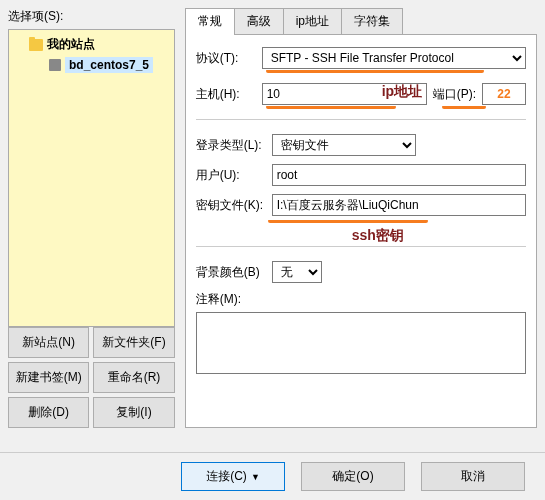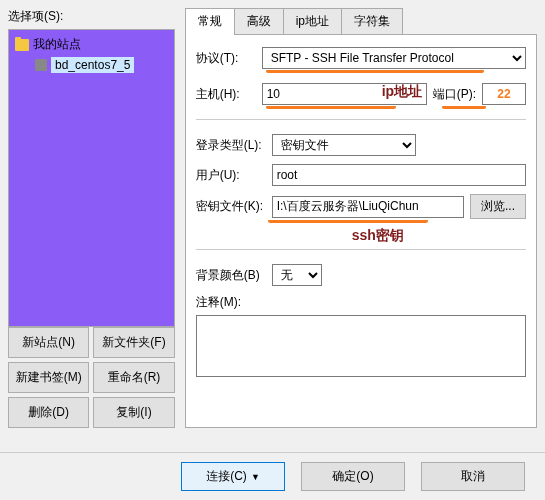--- a/index.html
+++ b/index.html
@@ -1,21 +1,21 @@
 <!DOCTYPE html>
 <html><head>
 <meta charset="utf-8">
 <style>
 * { box-sizing: border-box; margin: 0; padding: 0; font-family: "Microsoft YaHei", "SimSun", sans-serif; font-size: 12px; }
 body { background: #f0f0f0; width: 545px; height: 500px; position: relative; }
 .dialog { background: #f0f0f0; width: 545px; height: 500px; padding: 8px; }
 .top-area { display: flex; gap: 10px; height: 420px; }
 .left-panel { width: 212px; display: flex; flex-direction: column; }
 .left-label { margin-bottom: 4px; }
-.tree-box { background: #8b5cf6; border: 1px solid #aaa; flex: 1; padding: 4px 2px; overflow: hidden; position: relative; }
+.tree-box { background: #fef9c3; border: 1px solid #aaa; flex: 1; padding: 4px 16px; overflow: hidden; position: relative; font-weight: bold; }
 .tree-root { display: flex; align-items: center; gap: 4px; padding: 2px 4px; }
 .folder-icon { width: 14px; height: 12px; background: #f5c842; border-radius: 1px; position: relative; }
 .folder-icon:before { content:''; position:absolute; top:-2px; left:0; width:6px; height:3px; background:#f5c842; border-radius:1px 1px 0 0;}
 .tree-child { display: flex; align-items: center; gap: 4px; padding: 2px 4px; margin-left: 8px; }
 .server-icon { width: 12px; height: 12px; background: #888; border-radius: 1px; margin-left: 12px; }
 .selected { background: #cce8ff; display: inline-block; padding: 1px 4px; }
 .btn-grid { display: grid; grid-template-columns: 1fr 1fr; gap: 4px; }
 .btn { background: #e1e1e1; border: 1px solid #adadad; padding: 6px 4px; text-align: center; cursor: pointer; }
 .right-panel { flex: 1; display: flex; flex-direction: column; }
 .tabs { display: flex; border-bottom: 1px solid #aaa; align-items: flex-end; }
@@ -110,21 +110,20 @@
         </div>
 
         <div class="form-row">
           <span class="form-label form-label-w">用户(U):</span>
           <input type="text" class="user-input" value="root" style="">
         </div>
 
         <div class="form-row">
           <span class="form-label form-label-w">密钥文件(K):</span>
           <input type="text" class="key-input" value="I:\百度云服务器\LiuQiChun" style="">
-          <div class="browse-btn">浏览...</div>
         </div>
         <div class="underline-orange" style="top:184px; left:82px; width:160px;"></div>
         <div class="annotation" style="top:192px; left:130px;">ssh密钥</div>
 
         <hr class="hr" style="margin-top:30px;">
 
         <div class="form-row">
           <span class="form-label form-label-w">背景颜色(B)</span>
           <select class="bg-select">
             <option>无</option>

